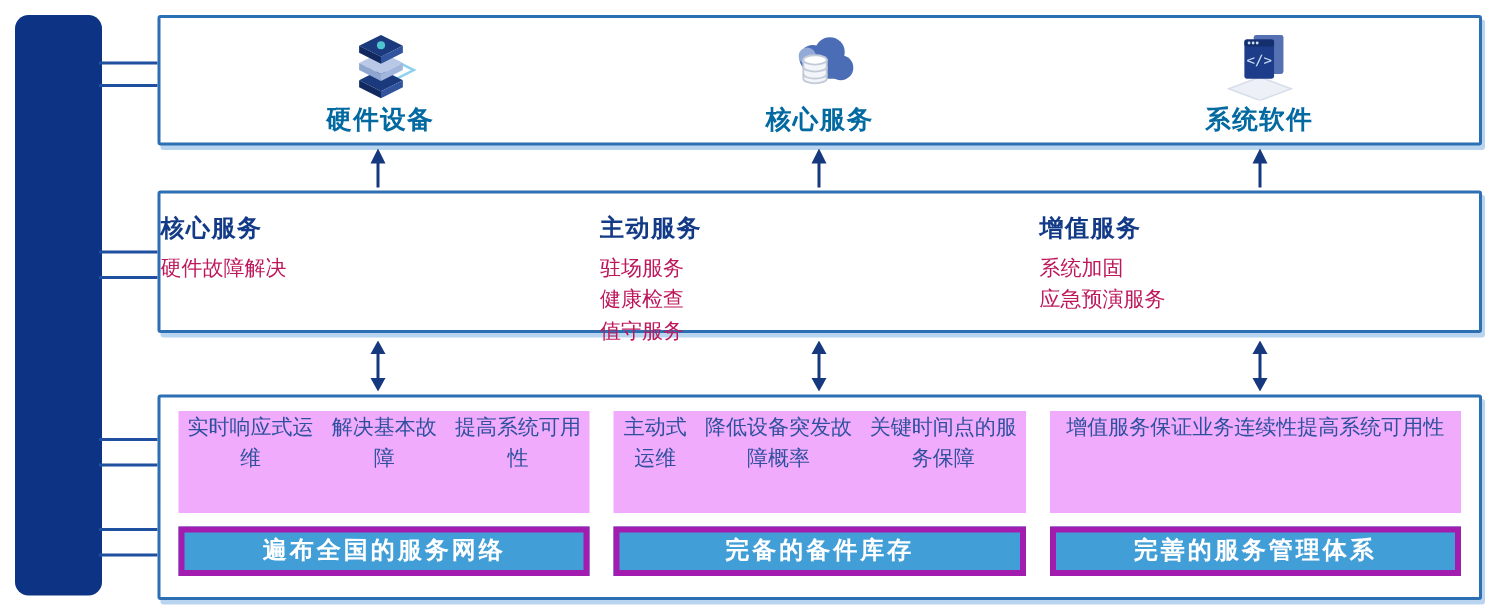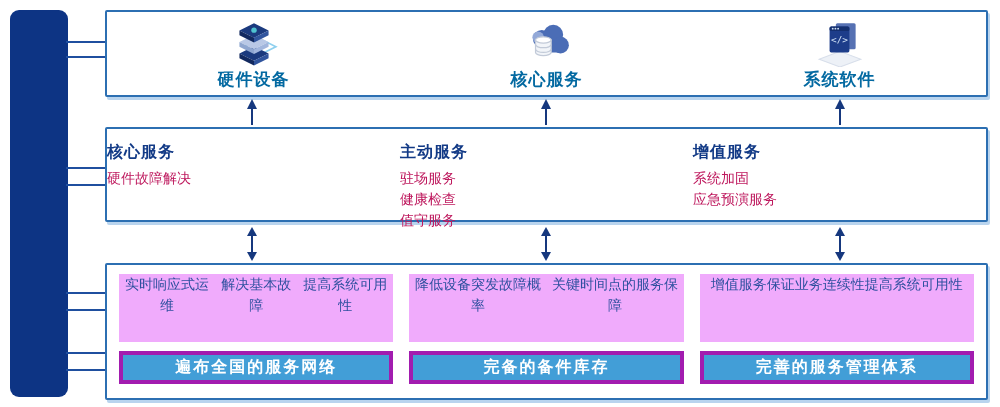--- a/index.html
+++ b/index.html
@@ -180,20 +180,21 @@
       <div class="pos-gray">
         <div class="pos-line">实时响应式运维</div>
         <div class="pos-line">解决基本故障</div>
         <div class="pos-line">提高系统可用性</div>
       </div>
       <div class="pos-banner">遍布全国的服务网络</div>
     </div>
 
     <div class="pos-col">
       <div class="pos-gray">
+        <div class="pos-line">主动式运维</div>
         <div class="pos-line">降低设备突发故障概率</div>
         <div class="pos-line">关键时间点的服务保障</div>
       </div>
       <div class="pos-banner">完备的备件库存</div>
     </div>
 
     <div class="pos-col">
       <div class="pos-gray">
         <div class="pos-line">增值服务</div>
         <div class="pos-line">保证业务连续性</div>

